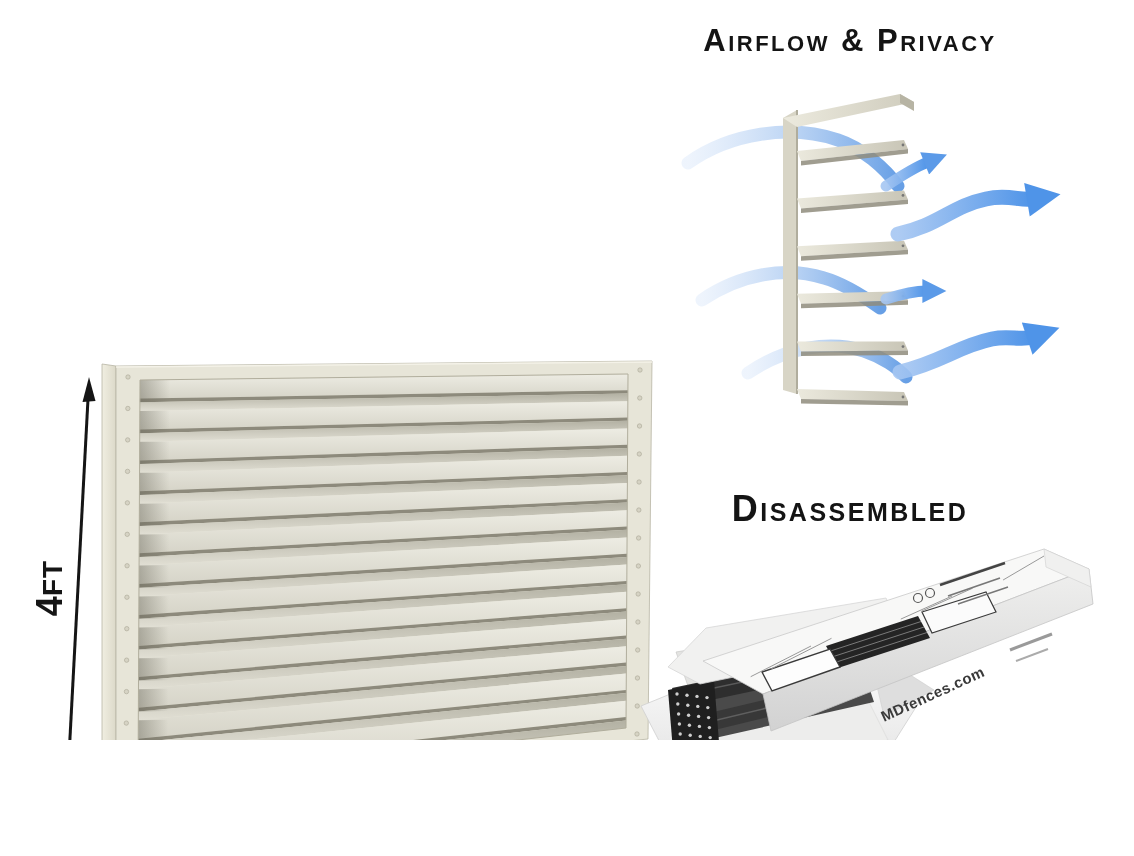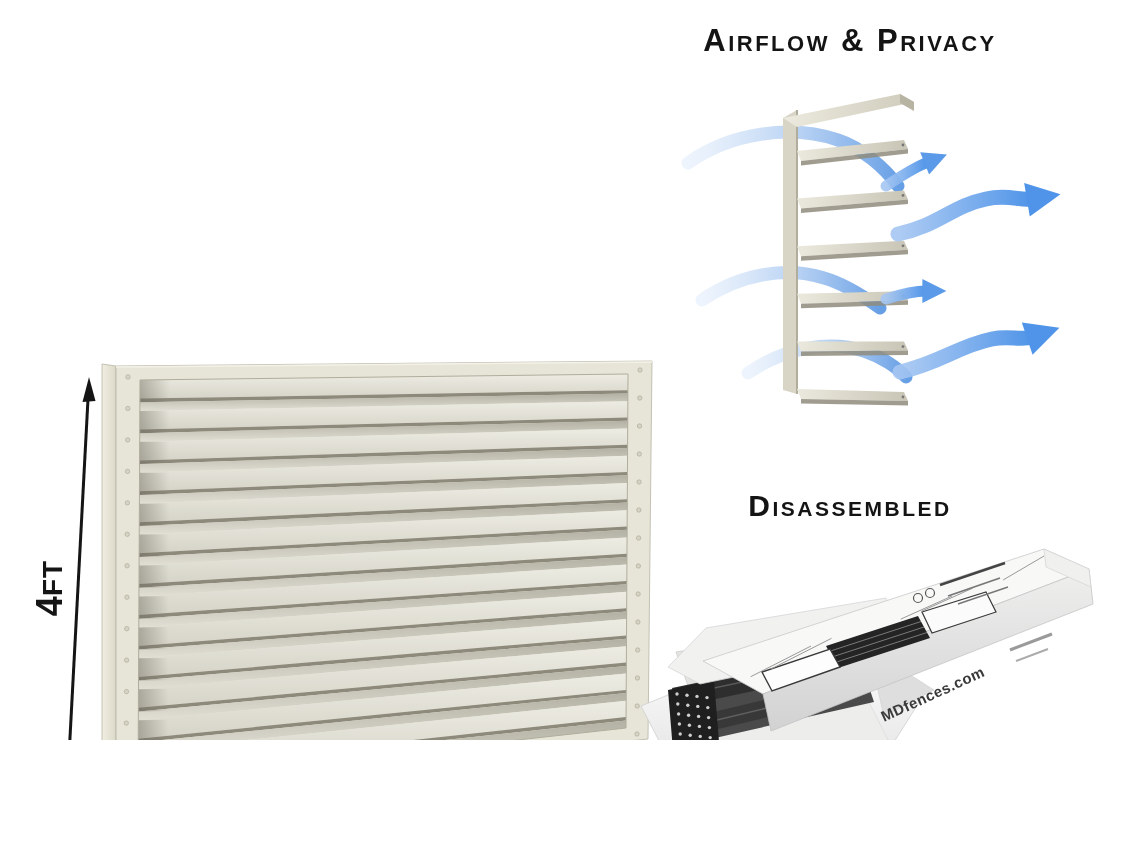--- a/index.html
+++ b/index.html
@@ -1,21 +1,21 @@
 <!DOCTYPE html>
 <html><head>
 <meta charset="utf-8">
 <style>
   html,body{margin:0;padding:0;background:#fff;}
   #stage{position:relative;width:1134px;height:740px;background:#fff;overflow:hidden;
          font-family:"Liberation Sans",sans-serif;}
   .heading{position:absolute;left:640px;width:420px;text-align:center;color:#141414;
            font-variant:small-caps;font-weight:bold;letter-spacing:2.5px;line-height:1;}
   #airflow-heading{top:25px;font-size:31px;}
-  #disassembled-heading{top:491px;font-size:30px;}
+  #disassembled-heading{top:491px;font-size:36px;}
   svg{position:absolute;left:0;top:0;}
   .dimtext{font-family:"Liberation Sans",sans-serif;font-weight:600;fill:#151515;}
 </style>
 </head>
 <body>
 
 <div id="stage">
 
   <div id="airflow-heading" class="heading">Airflow &amp; Privacy</div>
 

